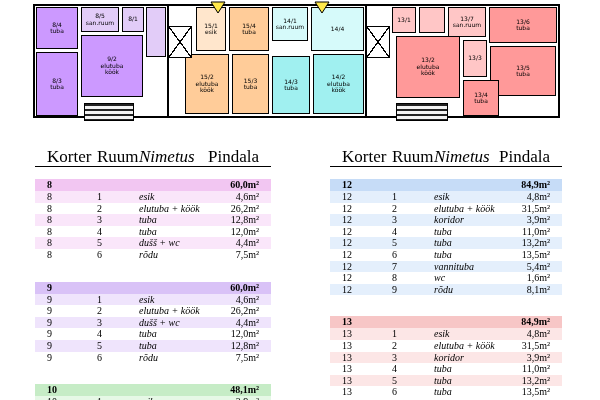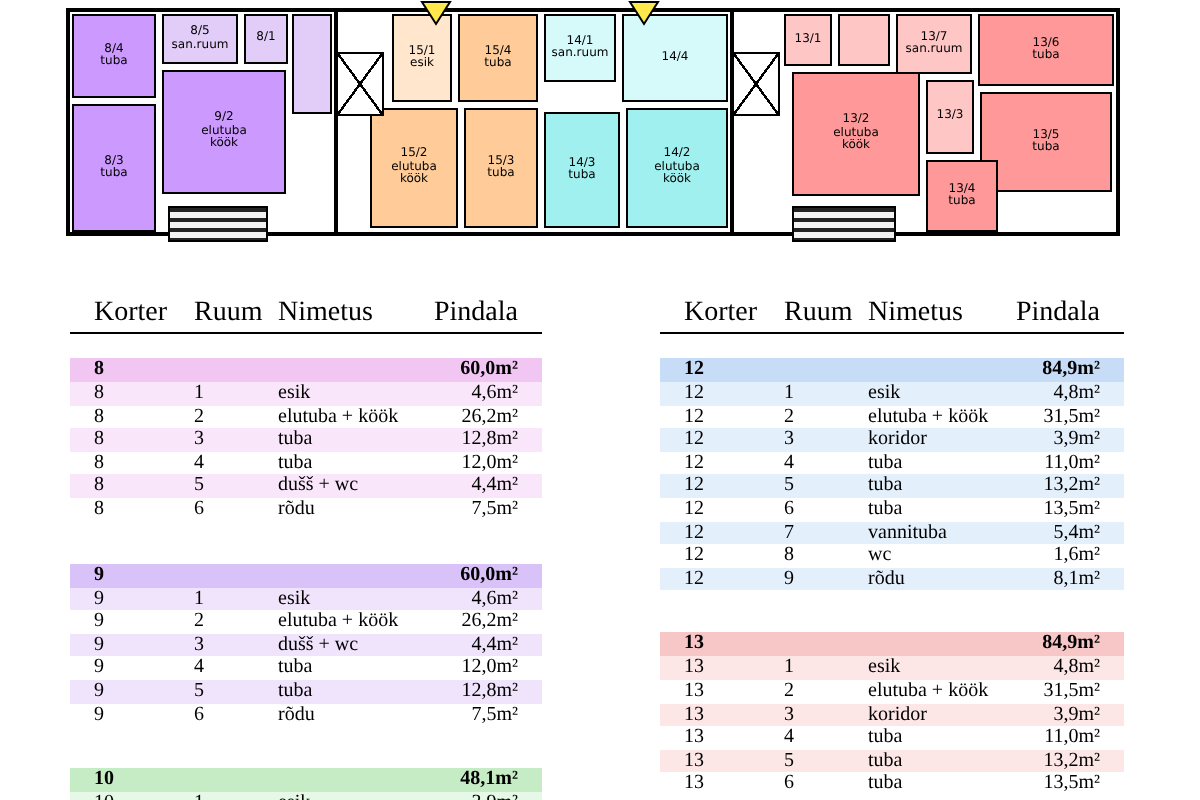--- a/index.html
+++ b/index.html
@@ -20,29 +20,29 @@
     #fff;}
   .balcony{position:absolute;border:1px solid #000;box-sizing:border-box;
     background:repeating-linear-gradient(180deg,#222 0 2px,#f2f2f2 2px 5px);}
   .marker{position:absolute;width:16px;height:13px;}
 
   
   .table{position:absolute;top:150px;font-family:"Liberation Serif",serif;
     font-size:10px;color:#000;}
   #table-left{left:35px;width:236px;}
   #table-right{left:330px;width:232px;}
-  .t-colheader{display:flex;height:16px;line-height:14px;border-bottom:1px solid #000;font-size:14px;}
+  .t-colheader{display:flex;height:16px;line-height:14px;border-bottom:1px solid #000;font-size:17px;}
   .apt-block{margin-top:21px;}
   .t-colheader + .apt-block{margin-top:12px;}
   .apt-header{display:flex;height:12px;line-height:12px;font-weight:bold;}
   .t-row{display:flex;height:11.6px;line-height:11.6px;}
   .tc{box-sizing:border-box;white-space:nowrap;}
   .c0{width:48px;padding-left:12px;}
   .c1{width:44px;padding-left:14px;}
-  .c2{width:80px;padding-left:12px;}
+  .c2{width:80px;padding-left:12px;font-style:italic;}
   .c3{flex:1;text-align:right;padding-right:12px;}
 </style>
 </head>
 <body>
 
 <div id="screen">
   <div id="floorplan">
     <div id="plan-outline"></div>
 
   <div class="wall" style="left: 167px; top: 4px; width: 2px; height: 114px;"></div>

